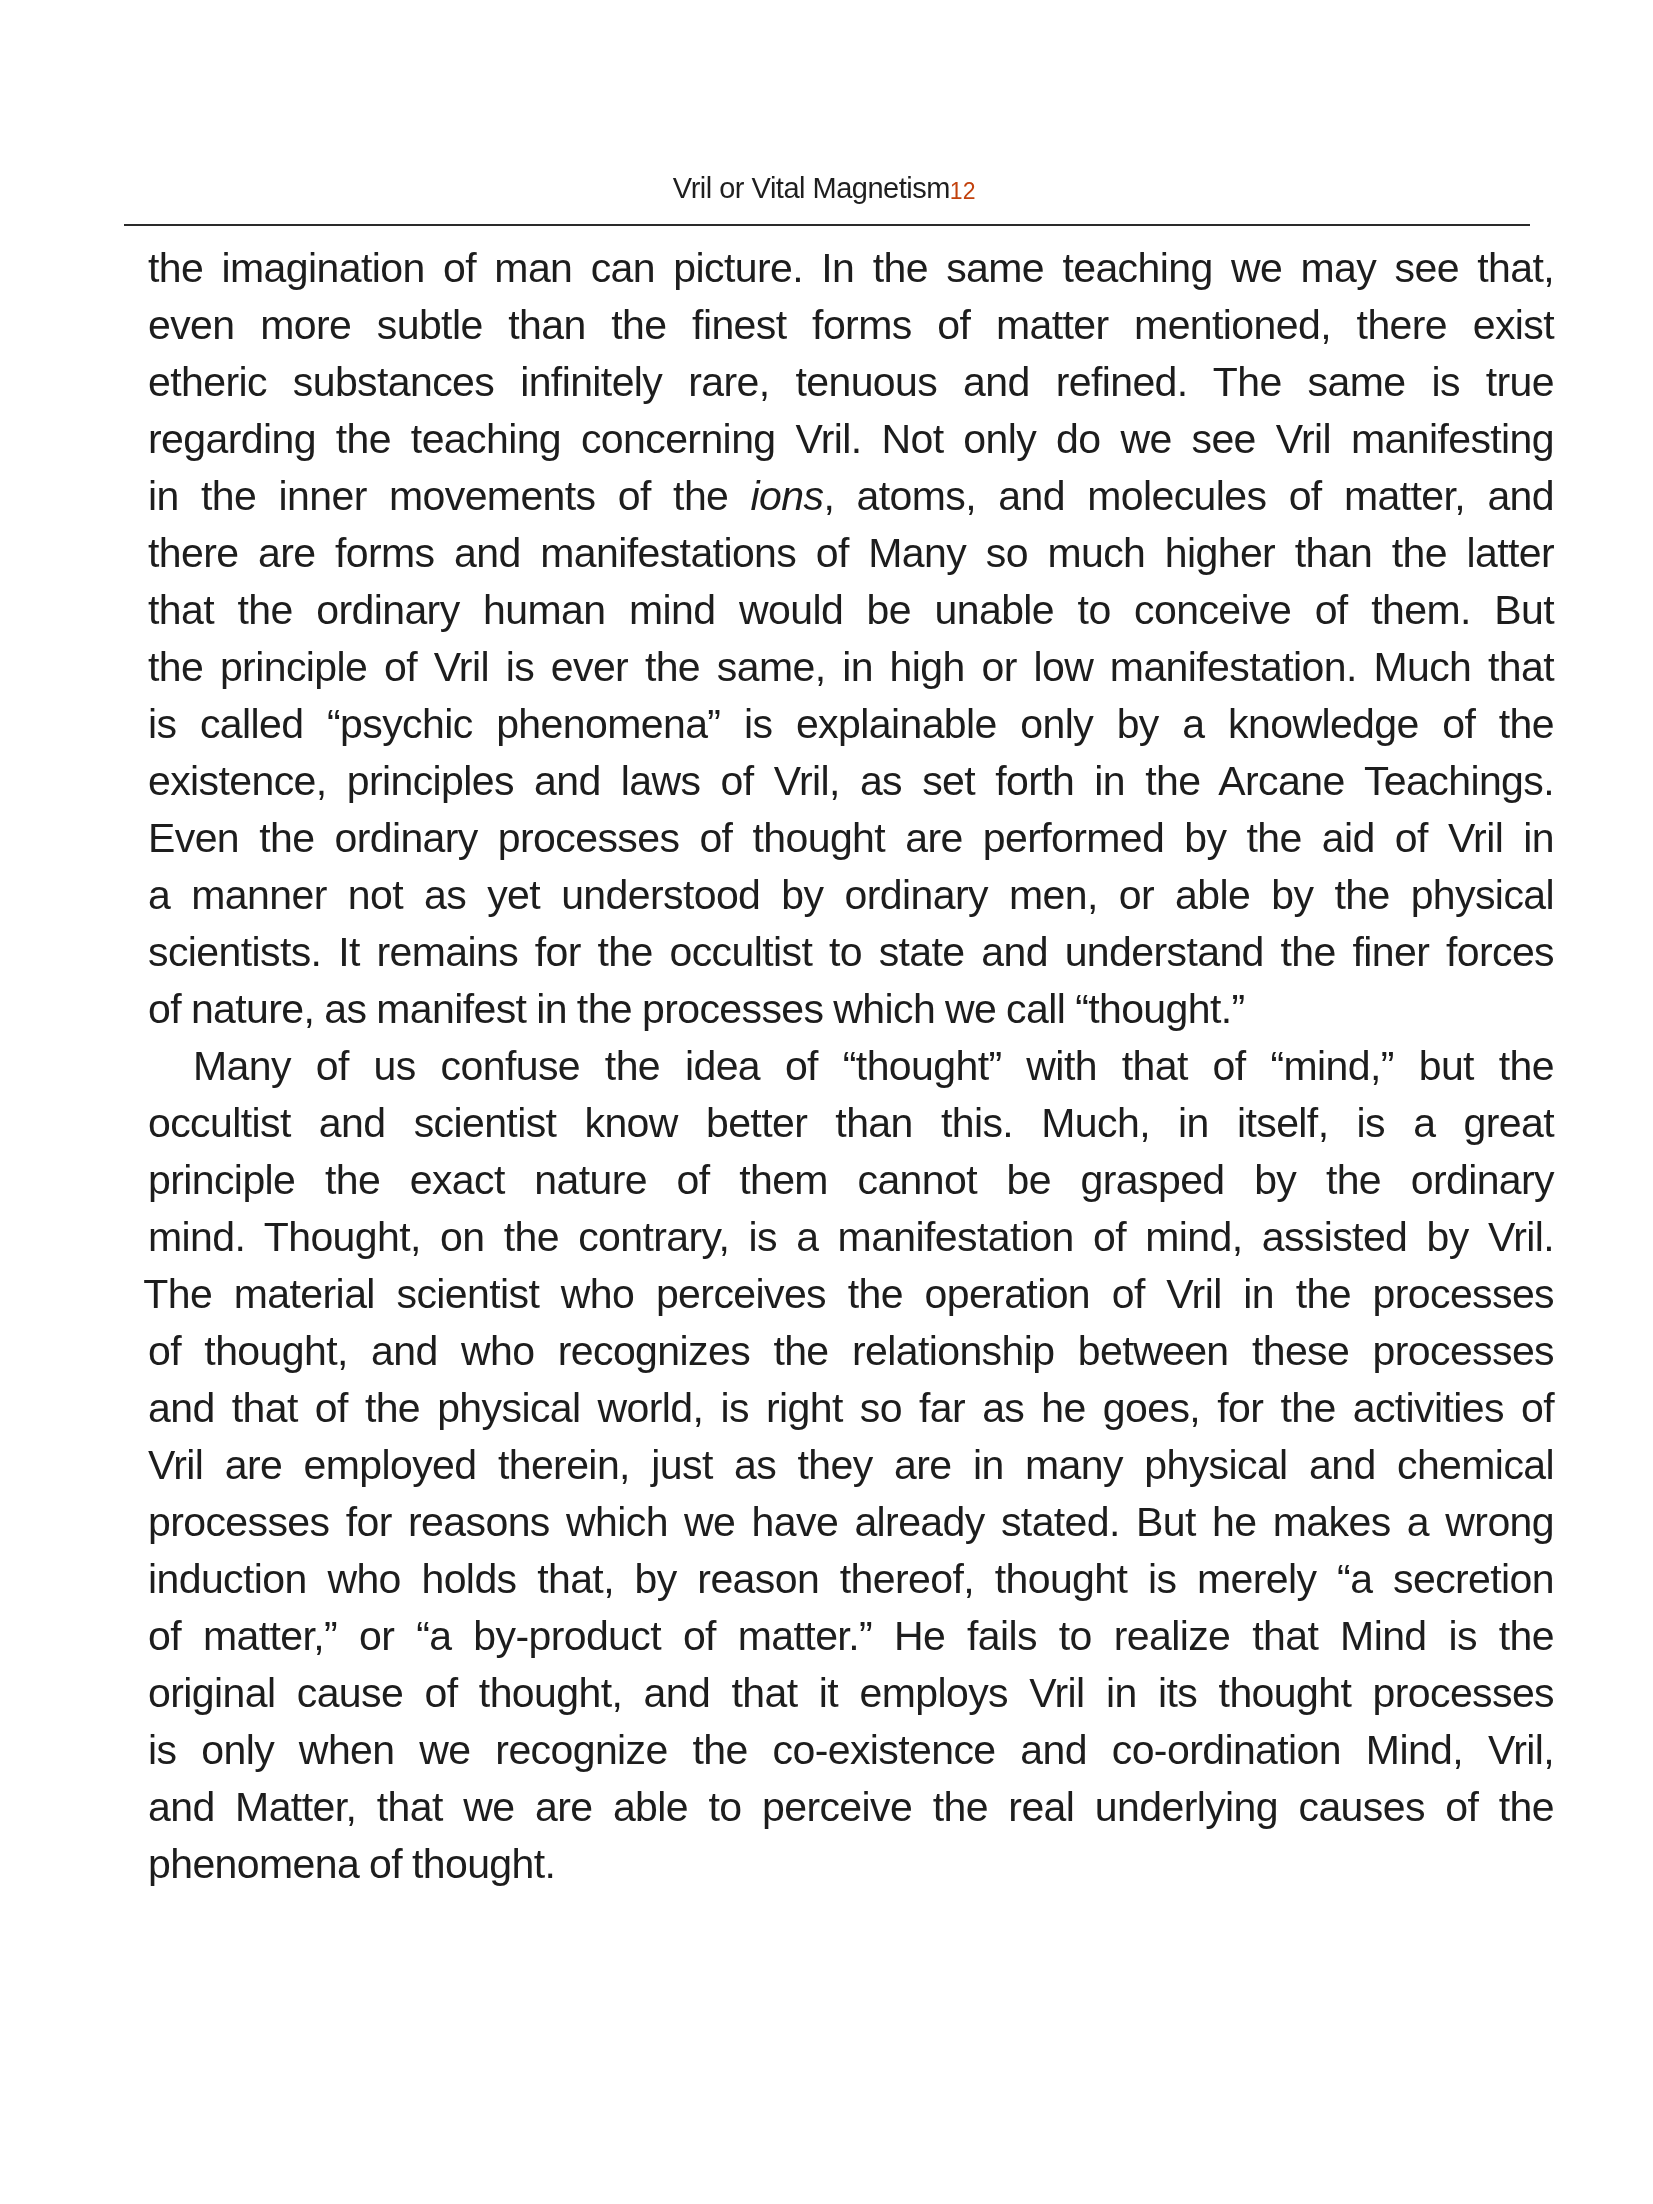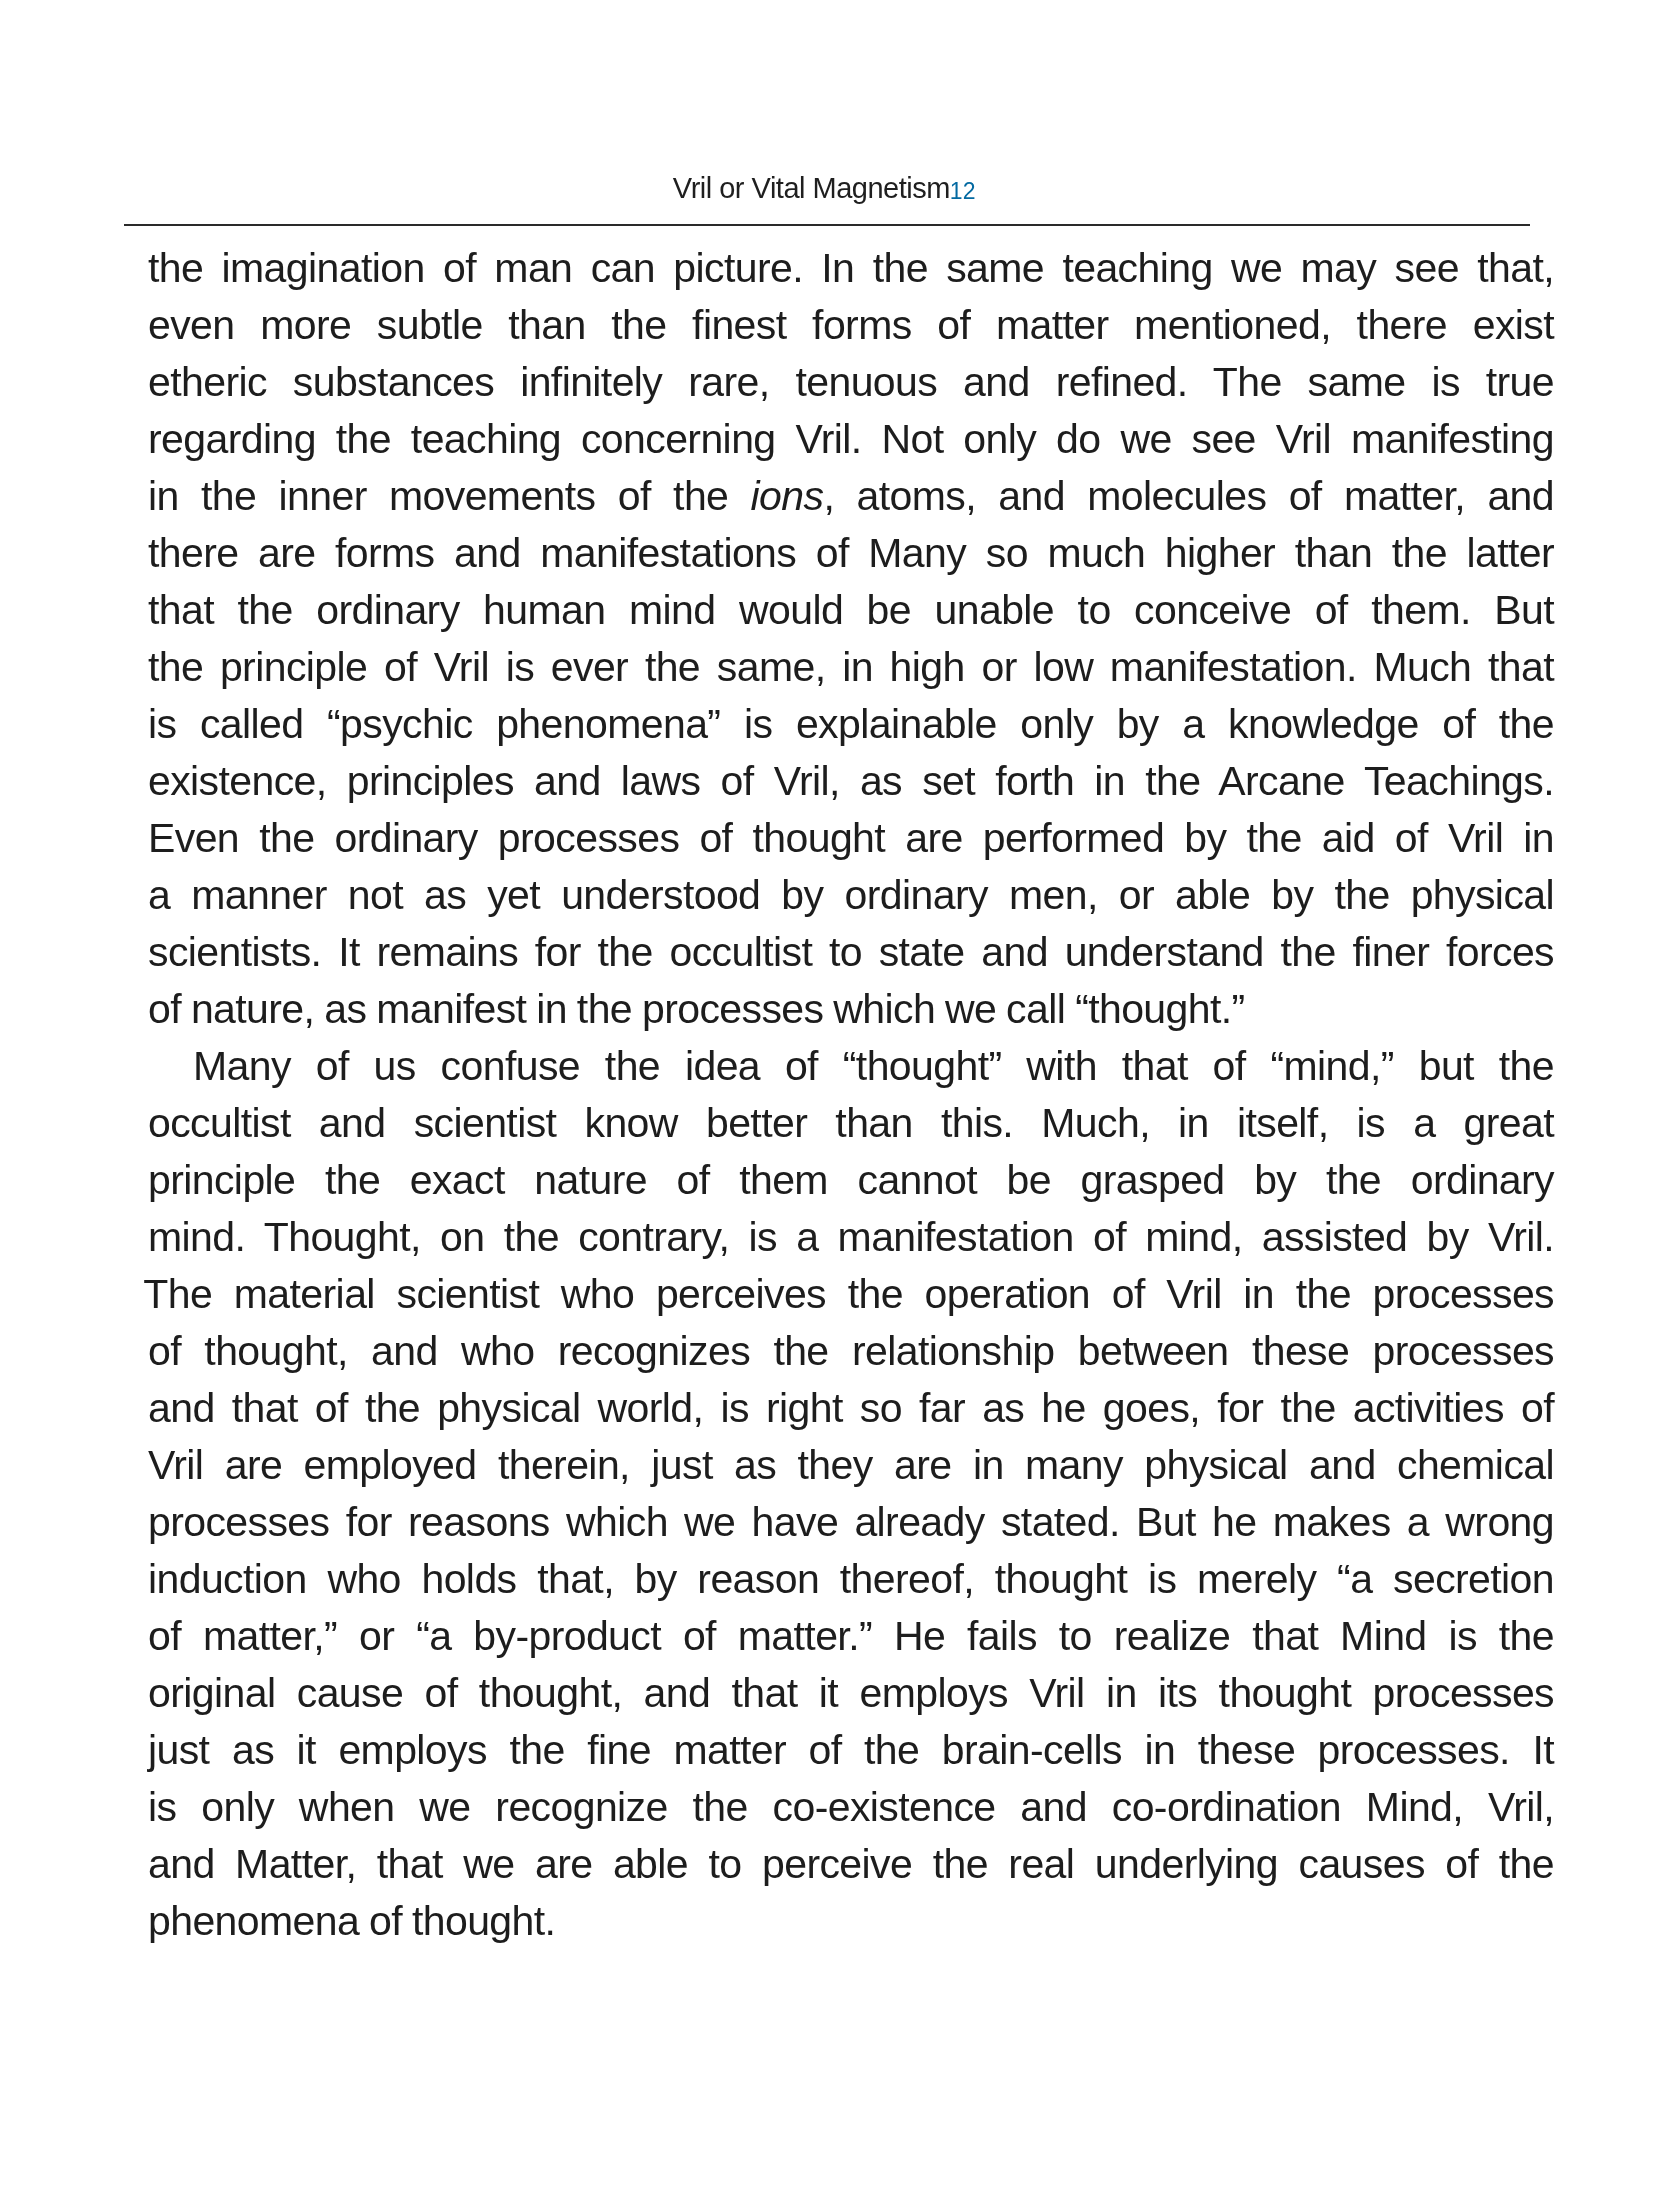--- a/index.html
+++ b/index.html
@@ -32,21 +32,21 @@
       align-items: flex-end;
       font-family: "Liberation Sans", "DejaVu Sans", sans-serif;
     }
     .running-title {
       font-size: 29px;
       letter-spacing: -0.5px;
       color: #1f1f1f;
     }
     .page-number {
       font-size: 23px;
-      color: #0369a1;
+      color: #c2410c;
       padding-right: 5.7px;
     }
     .head-rule {
       position: absolute;
       top: 224px;
       left: 0;
       width: 1406px;
       height: 1.9px;
       background: #2a2a2a;
     }
@@ -119,20 +119,19 @@
       <span class="line">principle the exact nature of them cannot be grasped by the ordinary</span>
       <span class="line">mind. Thought, on the contrary, is a manifestation of mind, assisted by Vril.</span>
       <span class="line outdent">The material scientist who perceives the operation of Vril in the processes</span>
       <span class="line">of thought, and who recognizes the relationship between these processes</span>
       <span class="line">and that of the physical world, is right so far as he goes, for the activities of</span>
       <span class="line">Vril are employed therein, just as they are in many physical and chemical</span>
       <span class="line">processes for reasons which we have already stated. But he makes a wrong</span>
       <span class="line">induction who holds that, by reason thereof, thought is merely “a secretion</span>
       <span class="line">of matter,” or “a by-product of matter.” He fails to realize that Mind is the</span>
       <span class="line">original cause of thought, and that it employs Vril in its thought processes</span>
-      <span class="line">just as it employs the fine matter of the brain-cells in these processes. It</span>
       <span class="line">is only when we recognize the co-existence and co-ordination Mind, Vril,</span>
       <span class="line">and Matter, that we are able to perceive the real underlying causes of the</span>
       <span class="line last">phenomena of thought.</span>
     </div>
   </div>
 </div>
 
 
 </body></html>

